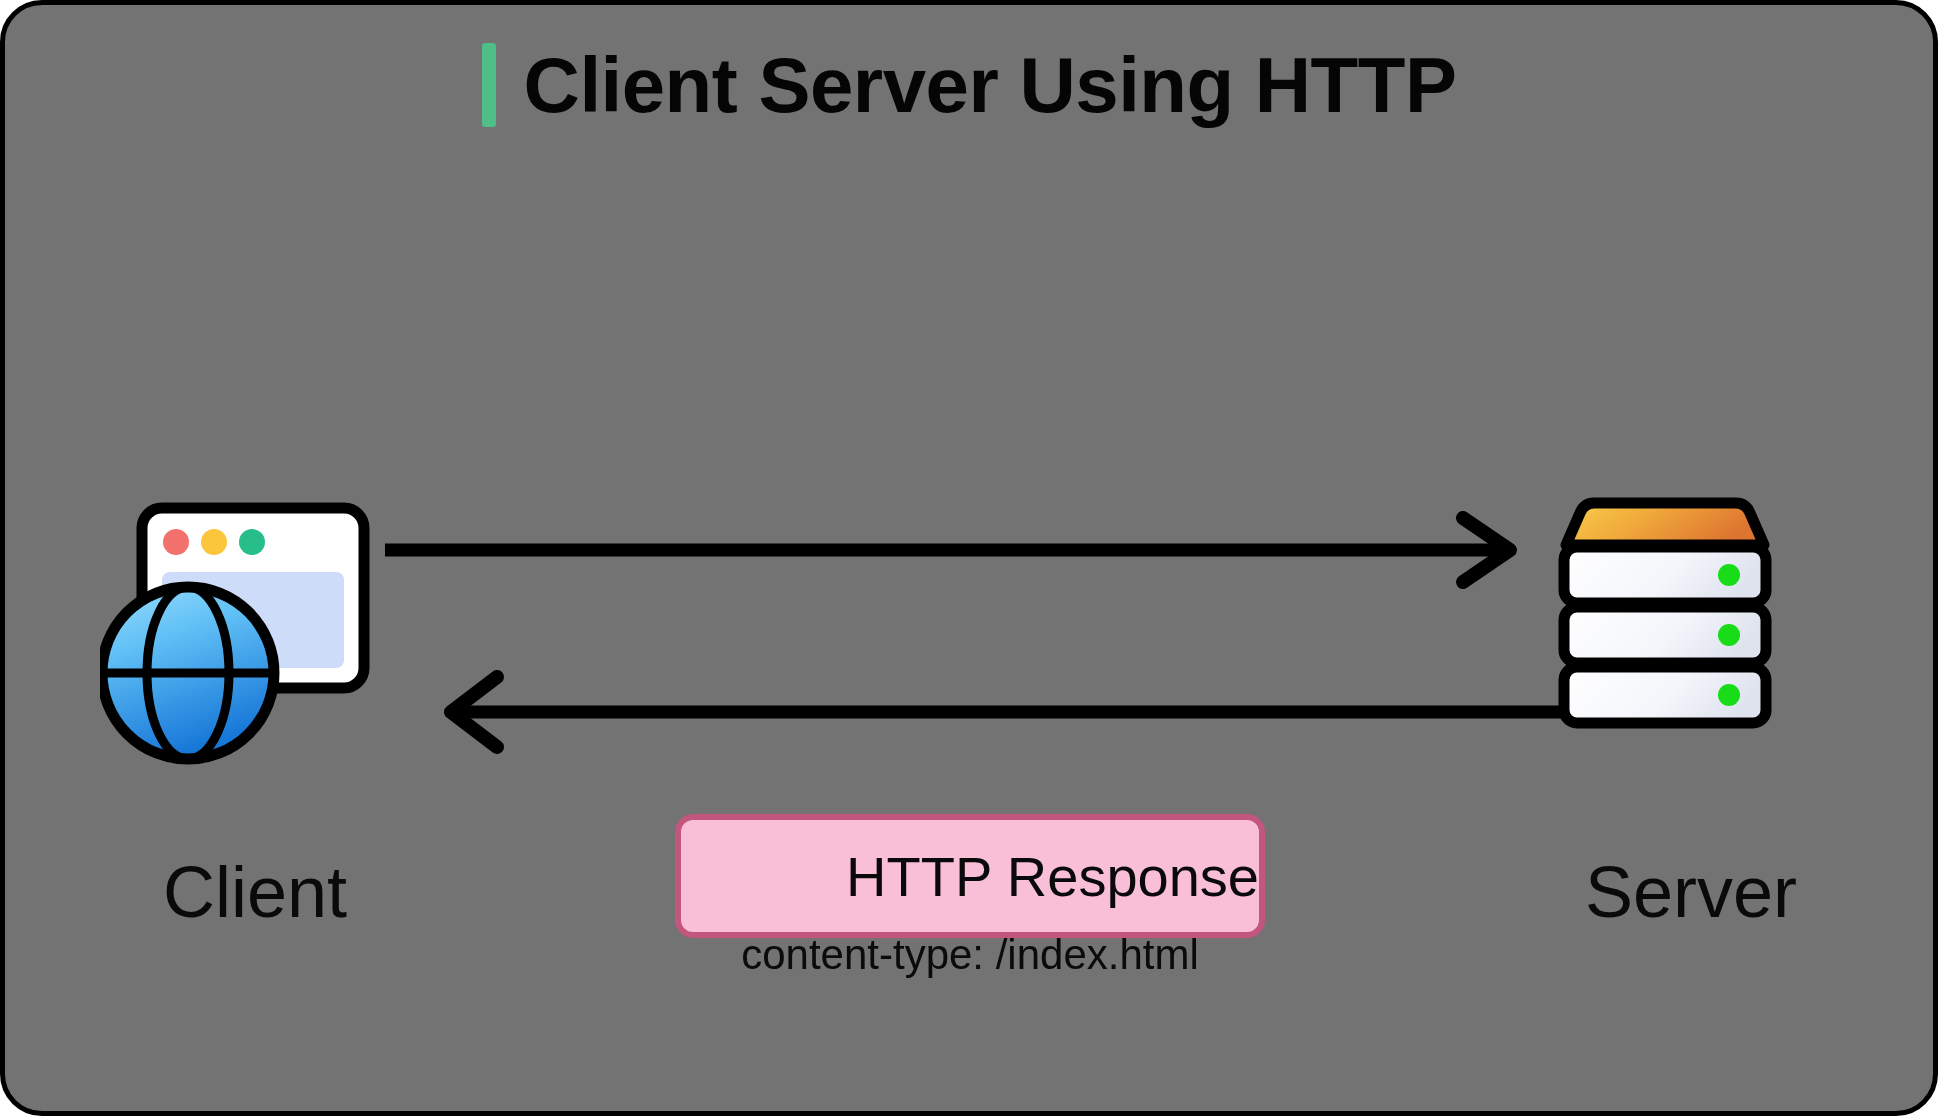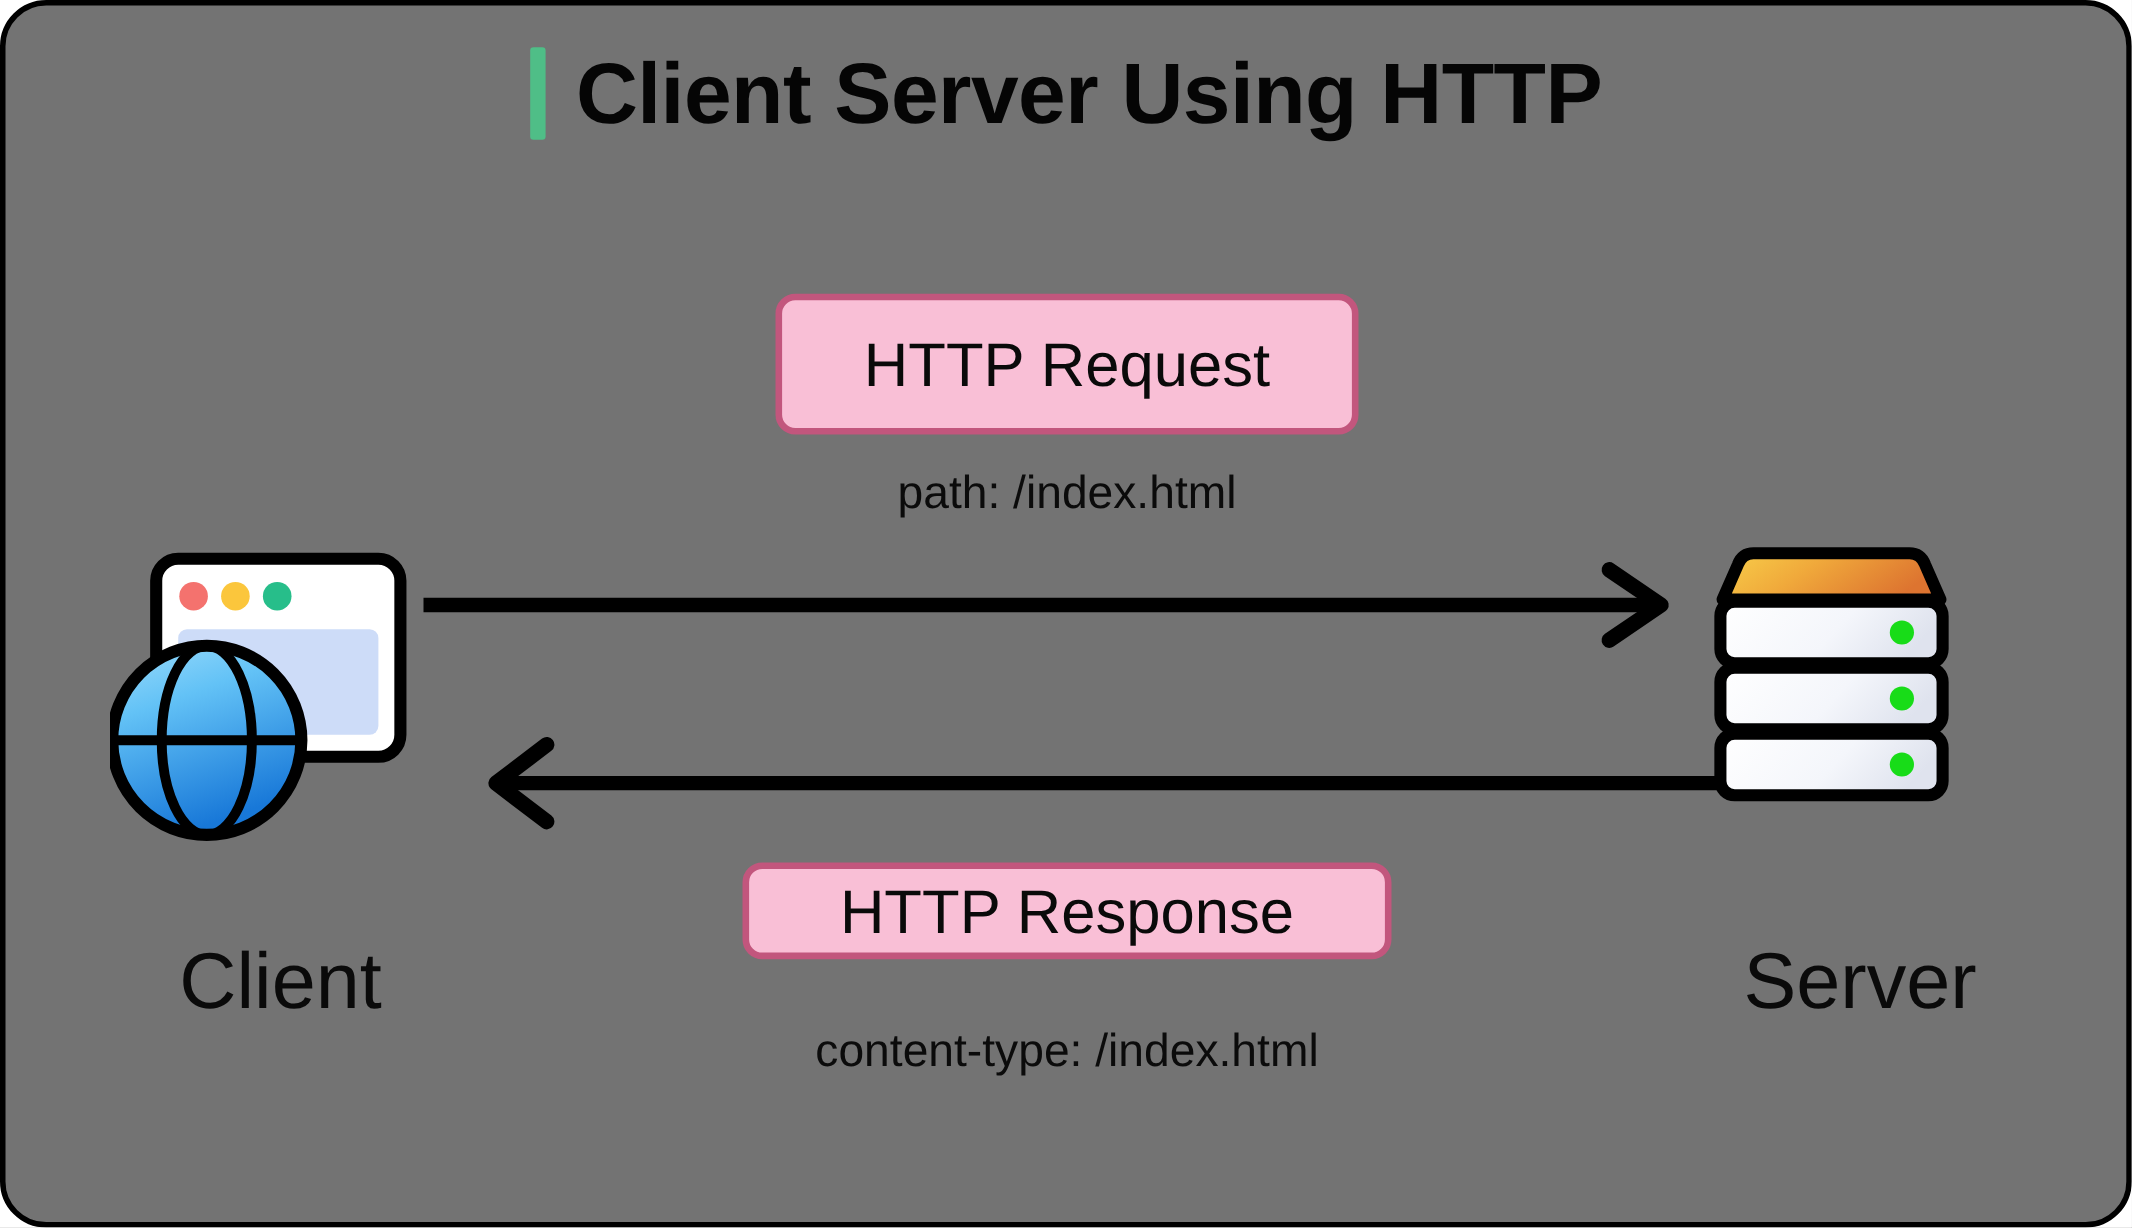--- a/index.html
+++ b/index.html
@@ -67,23 +67,24 @@
     white-space: nowrap;
   }
   #request-box {
     left: 700px;
     top: 262px;
     width: 530px;
     height: 128px;
   }
   #response-box {
     left: 670px;
-    top: 779px;
+    top: 809px;
     width: 590px;
-    height: 88px;
+    height: 124px;
+    justify-content: flex-end;
   }
 
   
   .details {
     position: absolute;
     width: 700px;
     text-align: center;
     color: #0b0b0b;
     font-size: 42px;
     line-height: 1.18;
@@ -188,26 +189,22 @@
   <svg id="request-arrow" class="arrow-svg" width="1140" height="80" viewBox="0 0 1140 80">
     <line x1="0" y1="40" x2="1118" y2="40" stroke="#000000" stroke-width="13"></line>
     <polyline points="1078,8 1125,40 1078,72" fill="none" stroke="#000000" stroke-width="14" stroke-linecap="round" stroke-linejoin="round"></polyline>
   </svg>
 
   <svg id="response-arrow" class="arrow-svg" width="1120" height="90" viewBox="0 0 1120 90">
     <line x1="8" y1="45" x2="1120" y2="45" stroke="#000000" stroke-width="13"></line>
     <polyline points="52,10 6,45 52,80" fill="none" stroke="#000000" stroke-width="14" stroke-linecap="round" stroke-linejoin="round"></polyline>
   </svg>
 
-  <div id="request-box" class="msg-box">
-    <span>HTTP Request</span>
-  </div>
 
   <div id="request-details" class="details">
-    <div>path: /index.html</div>
   </div>
 
   <div id="response-box" class="msg-box">
     <span>HTTP Response</span>
   </div>
 
   <div id="response-details" class="details">
     <div>content-type: /index.html</div>
   </div>
 

